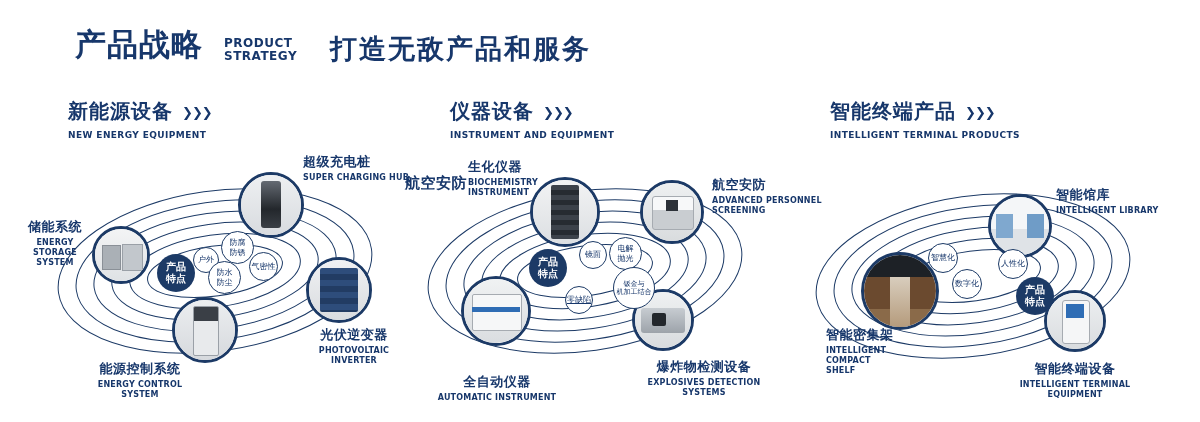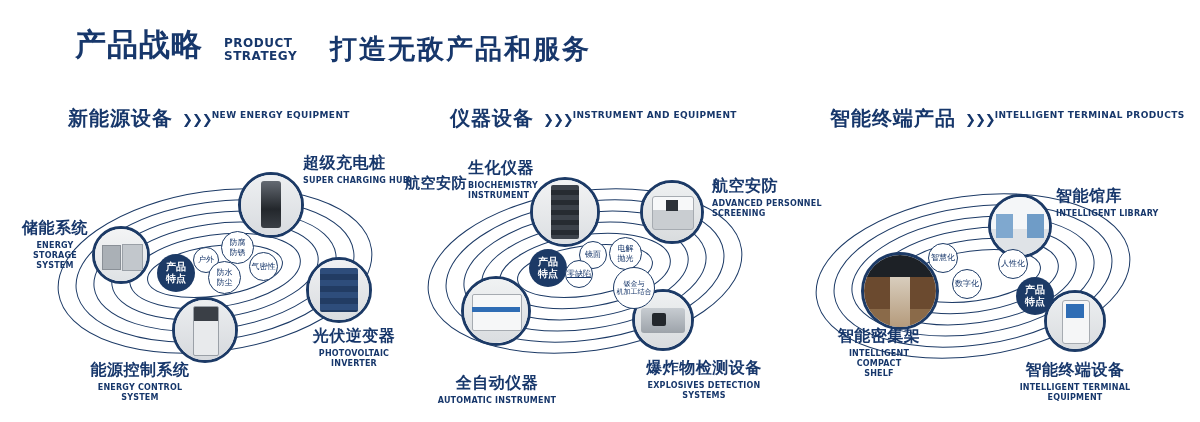--- a/index.html
+++ b/index.html
@@ -10,21 +10,21 @@
     padding-left:32px;
   }
   .abs { position:absolute; }
 
   
   .brand-title { left:75px; top:24px; font-size:31px; font-weight:bold; letter-spacing:1px; }
   .brand-sub { left:224px; top:37px; font-size:12px; font-weight:bold; line-height:1.1; white-space:pre-line; letter-spacing:0.5px; }
   .tagline { left:330px; top:31px; font-size:27px; font-weight:bold; letter-spacing:2px; }
 
   
-  .sec-head { display:flex; flex-direction:row;margin-top:7px; }
+  .sec-head { display:flex; flex-direction:column; }
   .sec-title-row { display:flex; align-items:center; gap:9px; }
   .sec-title { font-size:20px; font-weight:bold; letter-spacing:1px; }
   .arrows { font-size:13px; font-weight:bold; letter-spacing:-1px; padding-top:2px; }
   .sec-sub { font-size:9px; font-weight:bold; letter-spacing:0.4px; margin-top:5px; }
   .sh1 { left:68px; top:98px; }
   .sh2 { left:450px; top:98px; }
   .sh3 { left:830px; top:98px; }
 
   
   svg.orbits { position:absolute; overflow:visible; }
@@ -82,35 +82,35 @@
   .c-rack      { left:530px; top:177px; width:70px; height:70px; }
   .c-screen    { left:640px; top:180px; width:64px; height:64px; }
   .c-auto      { left:461px; top:276px; width:70px; height:70px; }
   .c-explosive { left:632px; top:289px; width:62px; height:62px; }
   .c-library   { left:988px; top:194px; width:64px; height:64px; }
   .c-shelf     { left:861px; top:252px; width:78px; height:78px; }
   .c-terminal  { left:1044px;top:290px; width:62px; height:62px; }
 
   
   .label { position:absolute; }
-  .label .zh { font-size:16px; font-weight:bold; letter-spacing:0.5px; }
+  .label .zh { font-size:13px; font-weight:bold; letter-spacing:0.5px; }
   .label .en { font-size:8px; font-weight:bold; letter-spacing:0.2px; margin-top:2px; white-space:pre-line; line-height:1.25; }
   .t-left { text-align:left; }
 
   .lb-charge    { left:303px; top:153px; }
   .lb-storage   { left:14px;  top:218px; width:82px; text-align:center; }
   .lb-inverter  { left:295px; top:326px; width:118px; text-align:center; }
   .lb-control   { left:80px;  top:360px; width:120px; text-align:center; }
   .lb-aviation  { left:405px; top:174px; font-size:15px; font-weight:bold; letter-spacing:0.5px; }
   .lb-biochem   { left:468px; top:158px; }
   .lb-screen    { left:712px; top:176px; }
   .lb-auto      { left:427px; top:350px; width:140px; text-align:center;margin-top:23px; }
   .lb-explosive { left:625px; top:358px; width:158px; text-align:center; }
   .lb-library   { left:1056px; top:186px; }
-  .lb-shelf     { left:826px; top:326px; width:106px; text-align:center; }
+  .lb-shelf     { left:826px; top:326px; width:106px; }
   .lb-terminal  { left:1005px; top:360px; width:140px; text-align:center; }
 
   
   .badge {
     position:absolute; width:38px; height:38px; border-radius:50%;
     background:#1c3a66; color:#ffffff; display:flex; align-items:center; justify-content:center;
     font-size:10px; font-weight:bold; text-align:left; white-space:pre-line; line-height:1.2;
   }
   .bg1 { left:157px;  top:254px; }
   .bg2 { left:529px;  top:249px; }
@@ -121,21 +121,21 @@
     position:absolute; border:1px solid #1c3a66; border-radius:50%; background:#ffffff;
     display:flex; align-items:center; justify-content:center;
     font-size:8px; color:#17376b; text-align:center; line-height:1.15; white-space:pre-line;
   }
   .s1f1 { left:193px; top:247px; width:24px; height:24px; }
   .s1f2 { left:221px; top:231px; width:31px; height:31px; }
   .s1f3 { left:249px; top:252px; width:27px; height:27px; }
   .s1f4 { left:208px; top:261px; width:31px; height:31px; }
   .s2f1 { left:579px; top:241px; width:26px; height:26px; }
   .s2f2 { left:609px; top:237px; width:31px; height:31px; }
-  .s2f3 { left:565px; top:260px; width:26px; height:26px;text-decoration:underline; }
+  .s2f3 { left:565px; top:286px; width:26px; height:26px;text-decoration:underline; }
   .s2f4 { left:613px; top:267px; width:40px; height:40px; font-size:7px; }
   .s3f1 { left:928px; top:243px; width:28px; height:28px; }
   .s3f2 { left:998px; top:249px; width:28px; height:28px; }
   .s3f3 { left:952px; top:269px; width:28px; height:28px; }
 </style>
 </head>
 <body>
 
 <div class="canvas">
 

